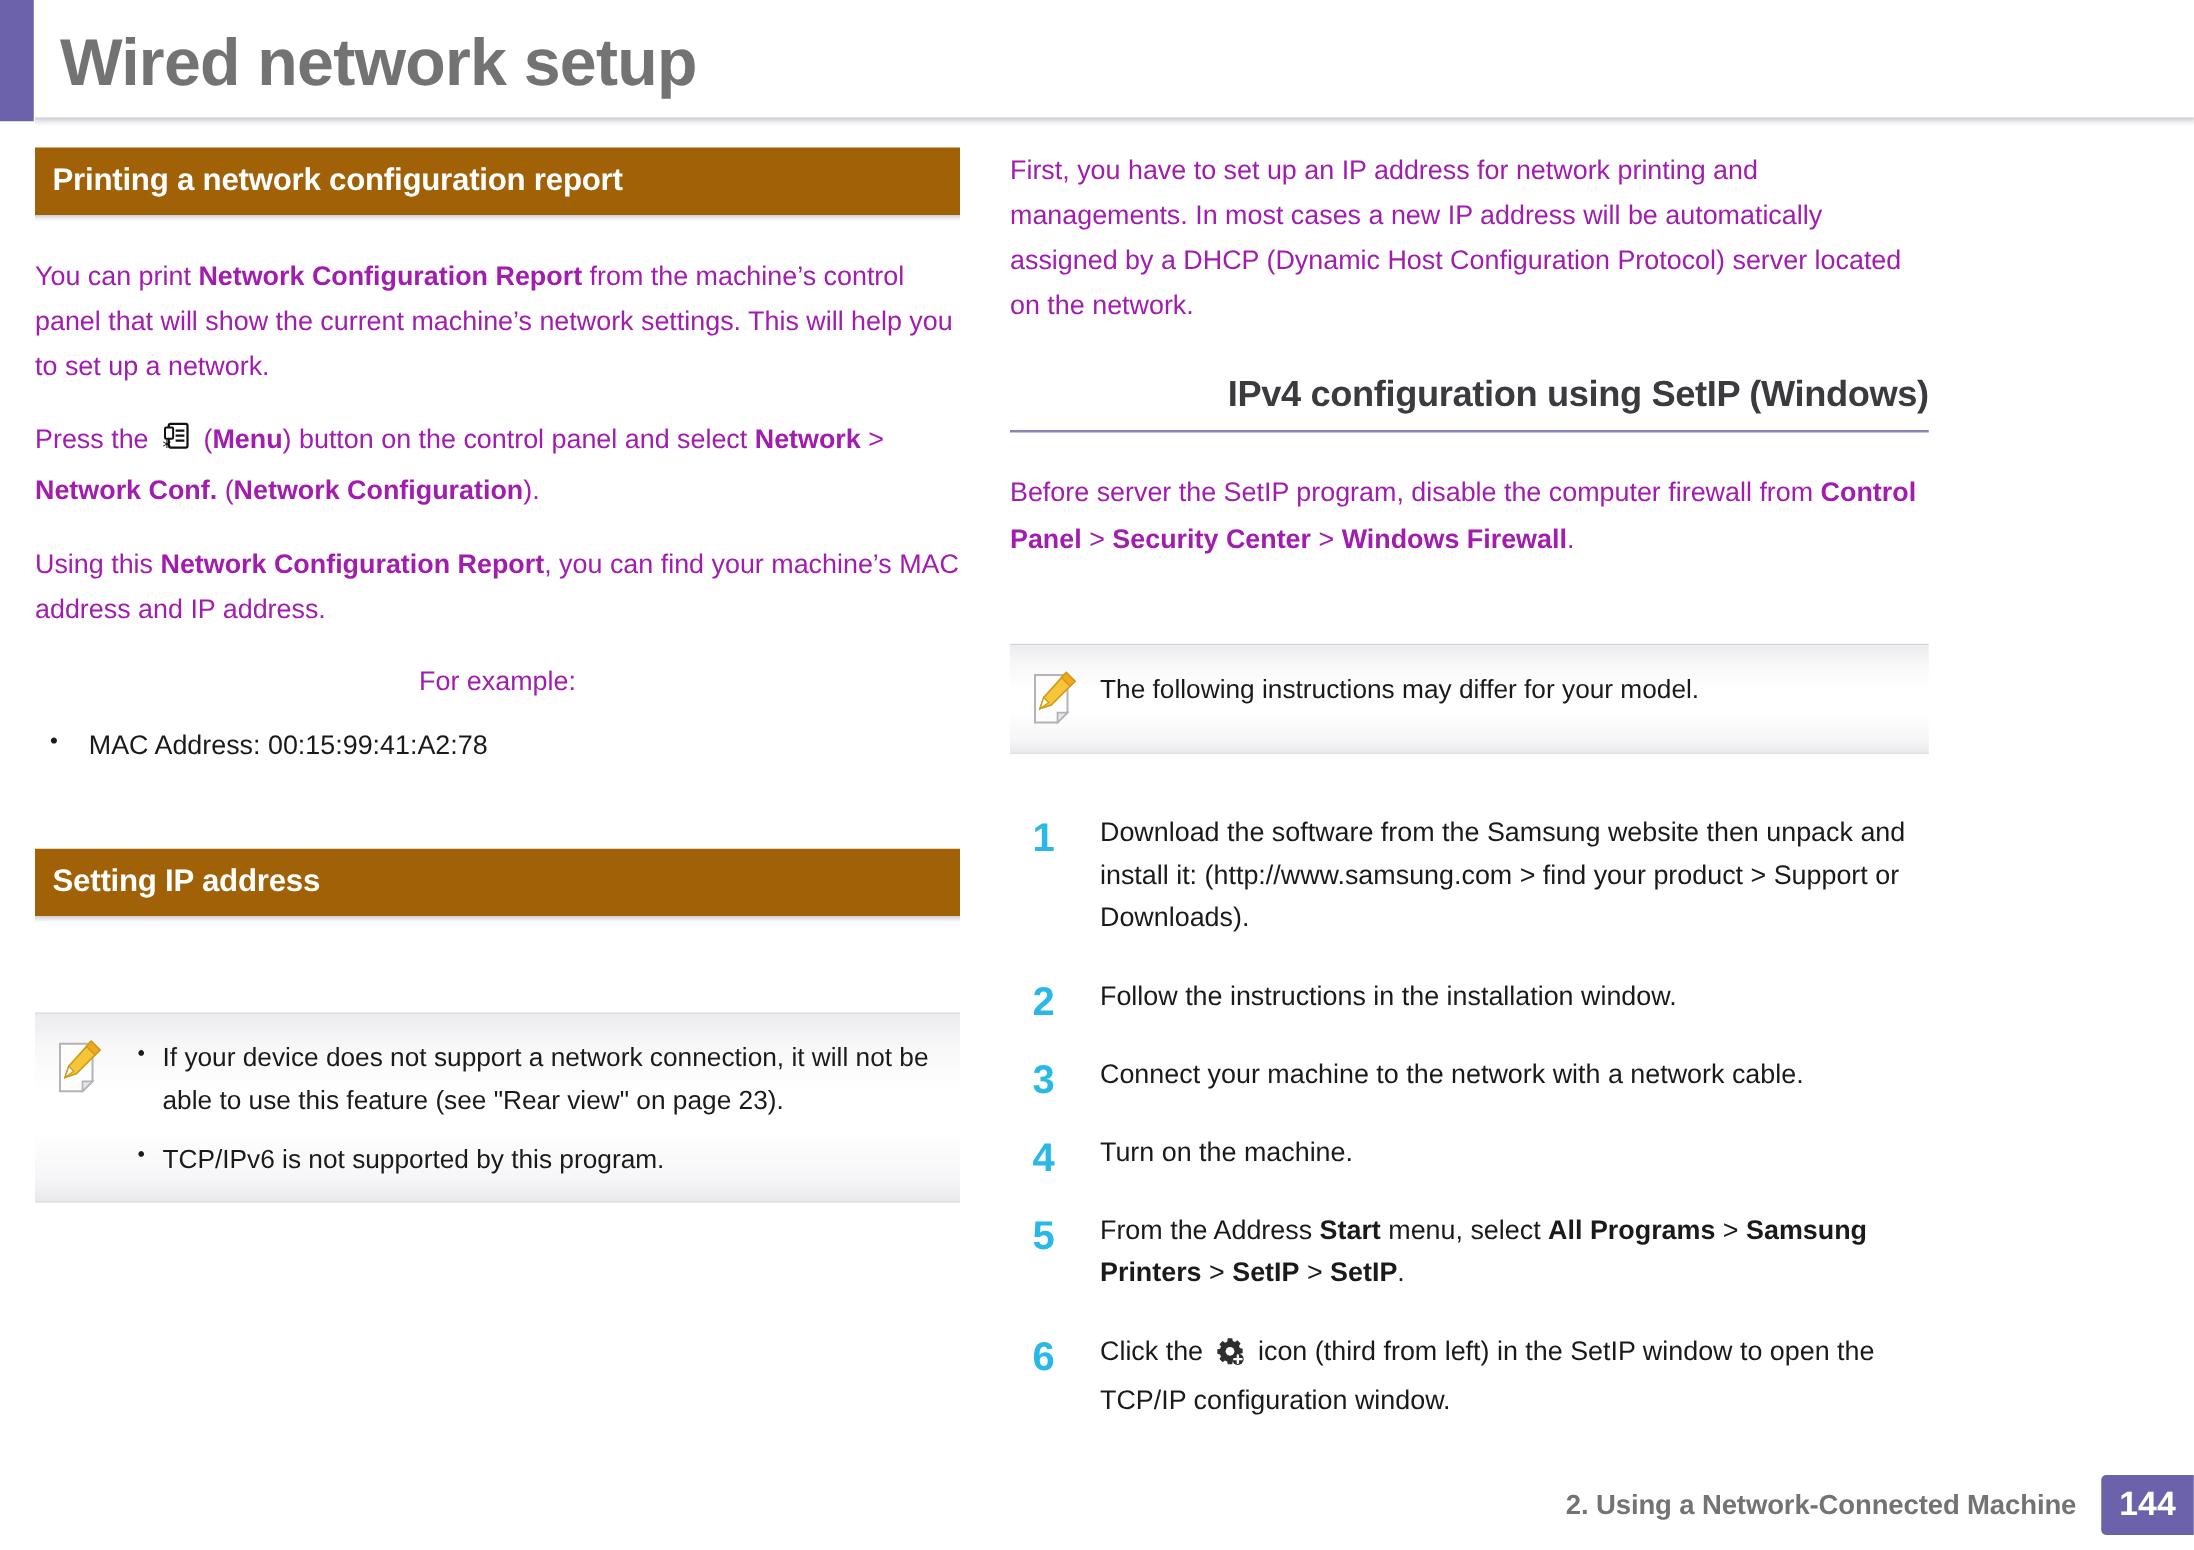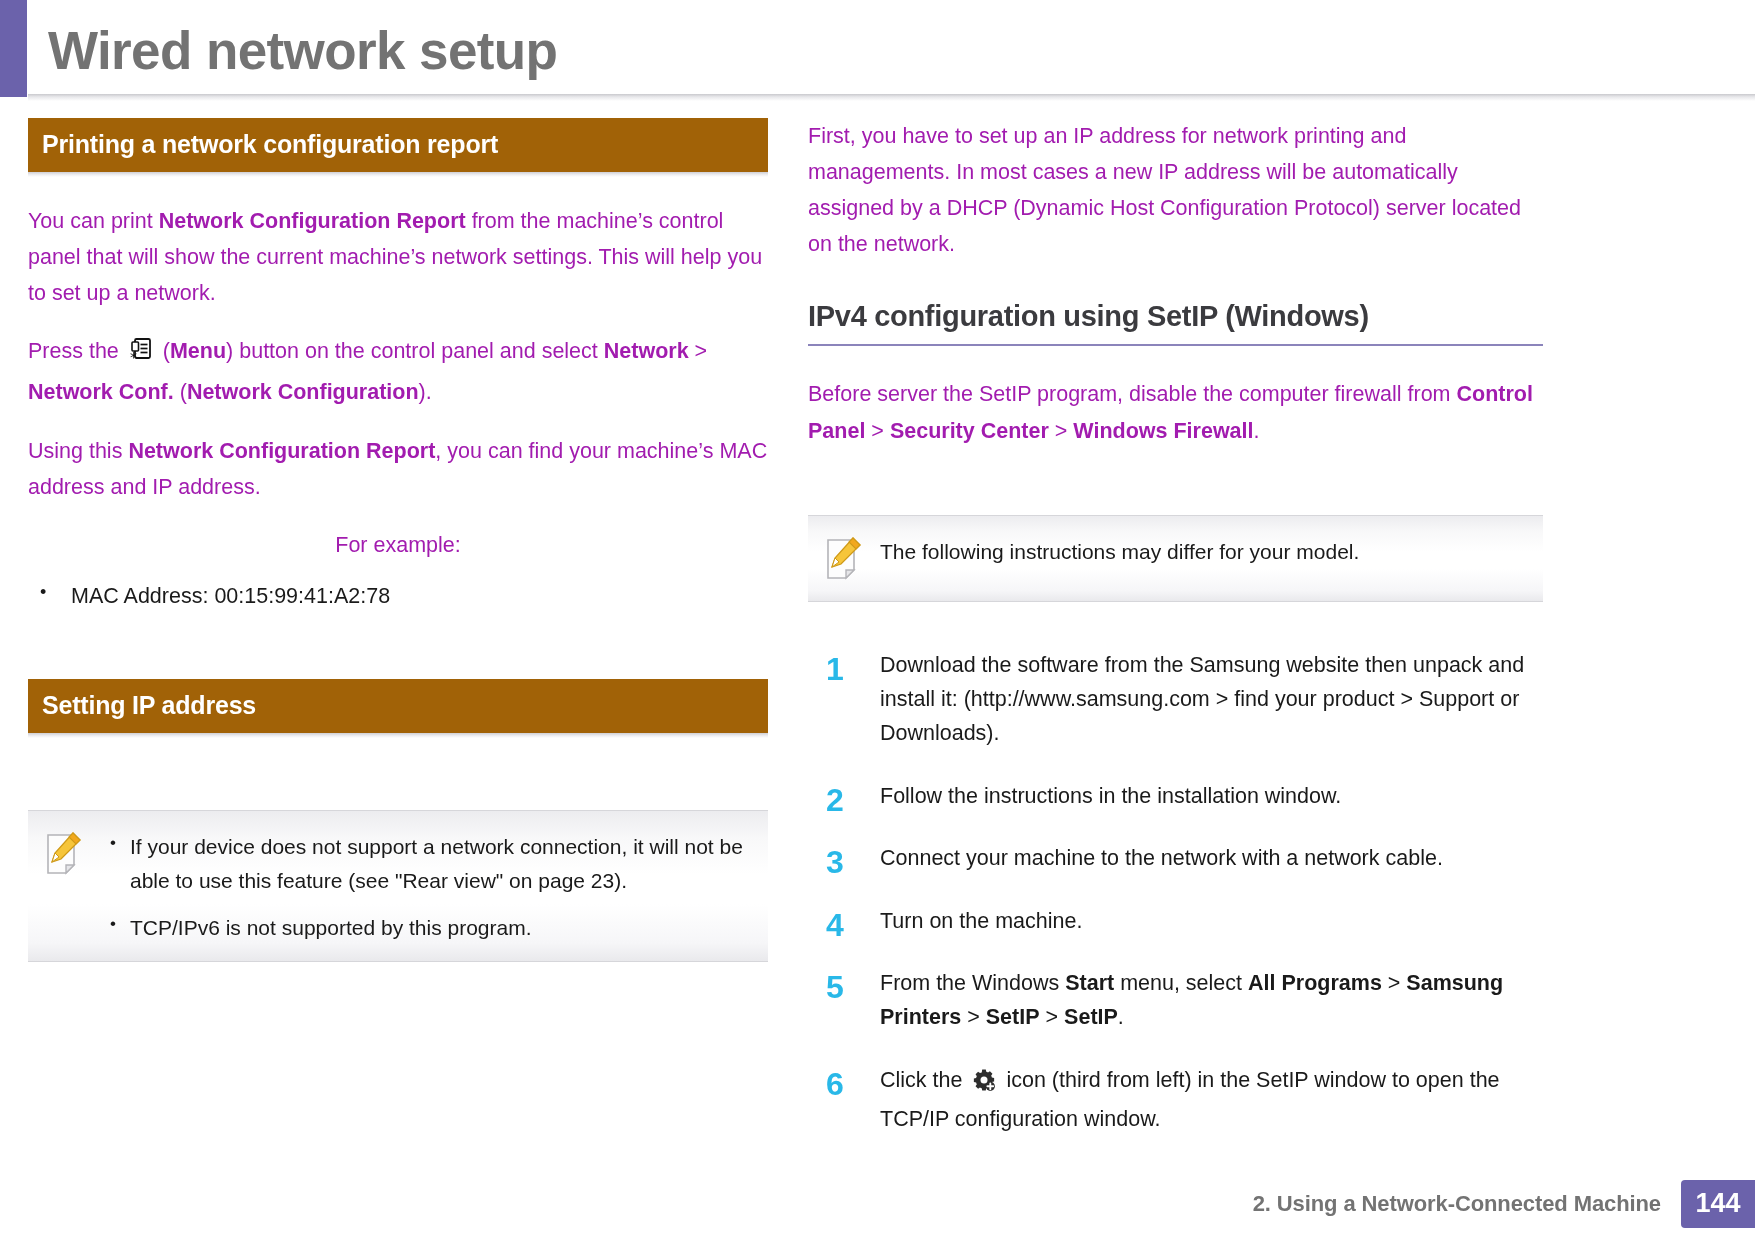--- a/index.html
+++ b/index.html
@@ -146,20 +146,21 @@
 
   
   h2.subhead {
     font-size: 29px;
     font-weight: bold;
     color: #3b3b3f;
     margin: 38px 0 0 0;
     padding: 0 0 11px 0;
     border-bottom: 2px solid #8b84bb;
     letter-spacing: -0.3px;
+    text-align: right;
   }
   .subhead-gap { height: 30px; }
 
   
   ol.steps {
     list-style: none;
     margin: 10px 0 0 0;
     padding: 0;
   }
   ol.steps > li {
@@ -319,21 +320,21 @@
       <span>Connect your machine to the network with a network cable.</span>
     </li>
 
     <li>
       <span class="num">4</span>
       <span>Turn on the machine.</span>
     </li>
 
     <li>
       <span class="num">5</span>
-      <span><span>From the Windows </span><b>Start</b><span> menu, select </span><b>All Programs</b><span> &gt; </span><b>Samsung Printers</b><span> &gt; </span><b>SetIP</b><span> &gt; </span><b>SetIP</b><span>.</span></span>
+      <span><span>From the Address </span><b>Start</b><span> menu, select </span><b>All Programs</b><span> &gt; </span><b>Samsung Printers</b><span> &gt; </span><b>SetIP</b><span> &gt; </span><b>SetIP</b><span>.</span></span>
     </li>
 
     <li>
       <span class="num">6</span>
       <span><span>Click the </span><span class="inline-icon"><svg width="24" height="24" viewBox="0 0 24 24">
           <path d="M10.2 1.6 h3.6 l.45 2.25 a6.6 6.6 0 0 1 1.75 .73 l1.9-1.3 2.55 2.55 -1.3 1.9 a6.6 6.6 0 0 1 .73 1.75 l2.25 .45 v3.6 l-2.25 .45 a6.6 6.6 0 0 1 -.73 1.75 l1.3 1.9 -2.55 2.55 -1.9-1.3 a6.6 6.6 0 0 1 -1.75 .73 L13.8 22.4 h-3.6 l-.45-2.25 a6.6 6.6 0 0 1 -1.75-.73 l-1.9 1.3 -2.55-2.55 1.3-1.9 a6.6 6.6 0 0 1 -.73-1.75 L1.87 14.07 v-3.6 l2.25-.45 a6.6 6.6 0 0 1 .73-1.75 l-1.3-1.9 2.55-2.55 1.9 1.3 a6.6 6.6 0 0 1 1.75-.73 Z" fill="#2e2e2e"></path>
           <circle cx="12" cy="12" r="3.5" fill="#ffffff"></circle>
           <circle cx="18.3" cy="18.3" r="4.6" fill="#2e2e2e"></circle>
           <path d="M18.3 15.4 v5.8 M15.4 18.3 h5.8" stroke="#ffffff" stroke-width="1.9" stroke-linecap="round"></path>
         </svg></span><span> icon (third from left) in the SetIP window to open the TCP/IP configuration window.</span></span>

